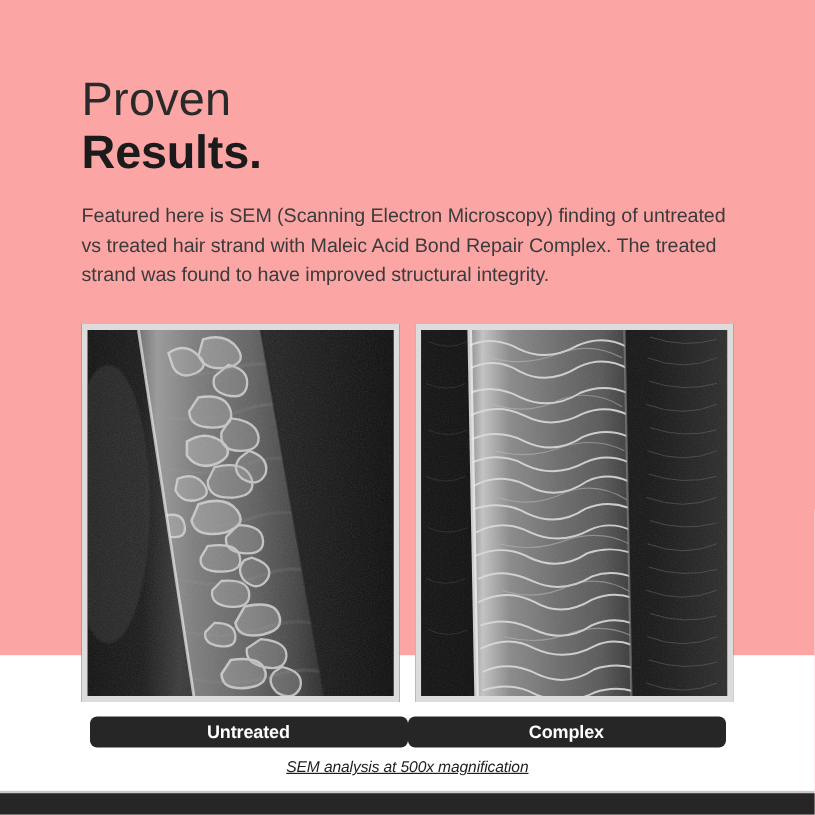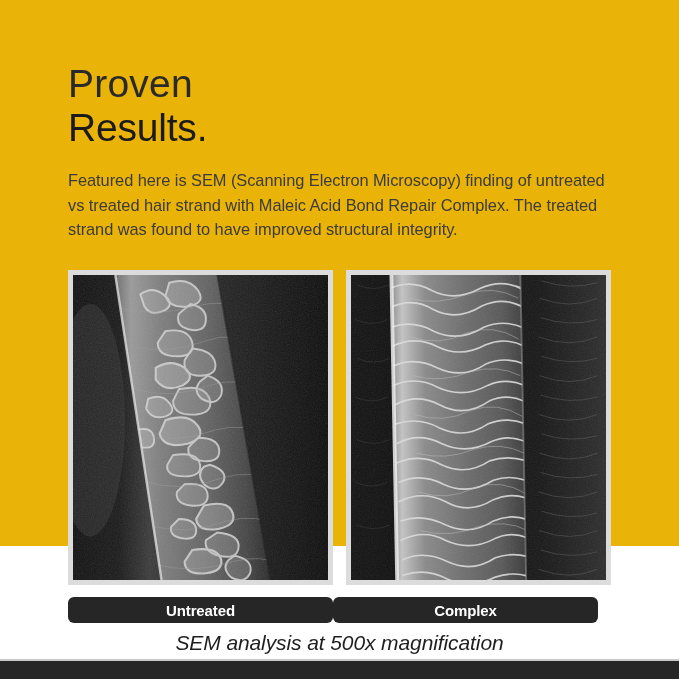--- a/index.html
+++ b/index.html
@@ -10,21 +10,21 @@
     width: 679px;
     height: 679px;
     background: #ffffff;
     font-family: "Liberation Sans", sans-serif;
     overflow: hidden;
   }
   .page {
     position: relative;
     width: 679px;
     height: 546px;
-    background: #eab308;
+    background: #fca5a5;
     box-sizing: border-box;
   }
 
   
   .heading-block {
     position: absolute;
     left: 68px;
     top: 62px;
     width: 560px;
   }
@@ -32,21 +32,21 @@
     font-family: "Liberation Sans", sans-serif;
     font-weight: 300;
     font-size: 39px;
     line-height: 44px;
     letter-spacing: 0.2px;
     color: #2a2a2a;
     margin: 0;
   }
   .title-bold {
     font-family: "Liberation Sans", sans-serif;
-    font-weight: 400;
+    font-weight: 700;
     font-size: 39px;
     line-height: 44px;
     letter-spacing: -0.2px;
     color: #1b1b1b;
     margin: 0;
   }
 
   
   .body-copy {
     position: absolute;
@@ -92,21 +92,21 @@
   }
 
   
   .labels {
     position: absolute;
     left: 68px;
     top: 597px;
     width: 543px;
     height: 26px;
     display: flex;
-    justify-content: flex-start;
+    justify-content: center;
   }
   .label-bar {
     width: 265px;
     height: 26px;
     background: #262626;
     border-radius: 6px;
     display: flex;
     align-items: center;
     justify-content: center;
     color: #ffffff;
@@ -119,23 +119,24 @@
   
   .caption {
     position: absolute;
     left: 68px;
     top: 631px;
     width: 543px;
     text-align: center;
     font-family: "Liberation Sans", sans-serif;
     font-style: italic;
     font-weight: 400;
-    font-size: 21px;
+    font-size: 13px;
     color: #1f1f1f;
     letter-spacing: -0.1px;
+    text-decoration: underline;
   }
 
   
   .bottom-rule {
     position: absolute;
     left: 0;
     top: 659px;
     width: 679px;
     height: 2px;
     background: #c9c9c9;

